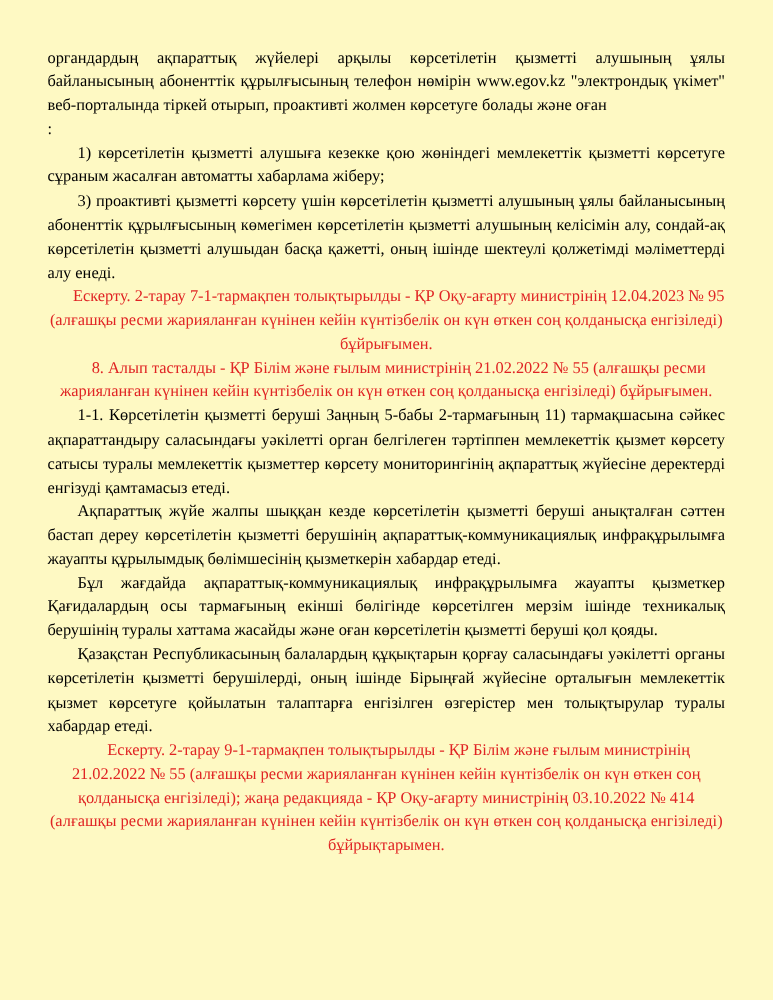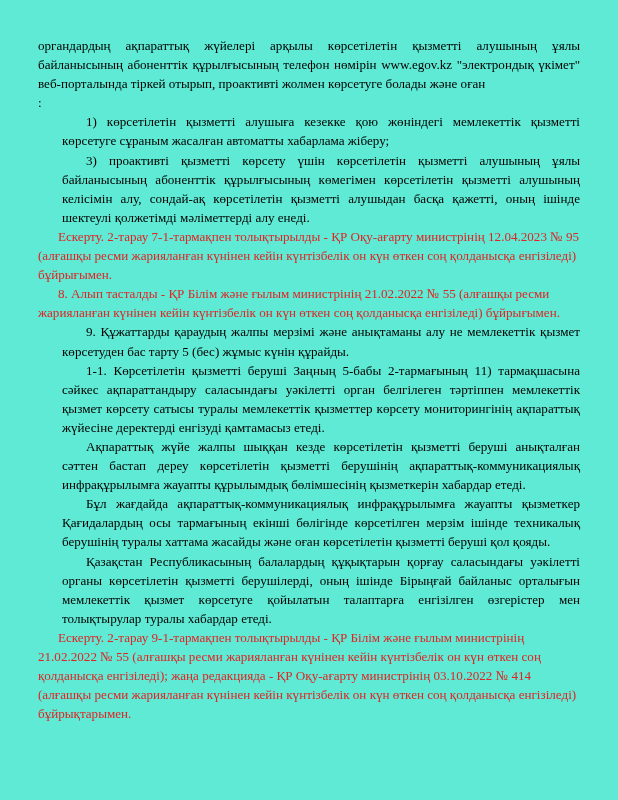--- a/index.html
+++ b/index.html
@@ -11,21 +11,21 @@
     width: 618px;
     height: 800px;
     overflow: hidden;
     font-family: "Liberation Serif", "DejaVu Serif", serif;
   }
 
   .page {
     position: relative;
     width: 618px;
     height: 800px;
-    background: #5eead4;
+    background: #fef9c3;
     box-sizing: border-box;
     padding: 36px 38px 0 38px;
   }
 
   .doc-body {
     width: 542px;
     font-size: 13.1px;
     line-height: 19.1px;
     color: #000000;
     text-align: justify;
@@ -37,31 +37,30 @@
     margin: 0;
     padding: 0;
     text-align: justify;
     text-justify: inter-word;
     white-space: pre-wrap;
   }
 
   
   .para.indent {
     text-indent: 24px;
-    margin-left: 24px;
   }
   .para.noindent {
     text-indent: 0;
   }
 
   
   .para.note {
     color: #e02424;
     text-indent: 20px;
-    text-align: left;
+    text-align: center;
   }
 
   
   .para::after {
     content: "";
     display: inline-block;
     width: 100%;
   }
   .para.noafter::after {
     content: none;
@@ -83,26 +82,25 @@
     <p class="para colon-line noafter">:</p>
 
     <p class="para indent noafter">1) көрсетілетін қызметті алушыға кезекке қою жөніндегі мемлекеттік қызметті көрсетуге сұраным жасалған автоматты хабарлама жіберу;</p>
 
     <p class="para indent noafter">3) проактивті қызметті көрсету үшін көрсетілетін қызметті алушының ұялы байланысының абоненттік құрылғысының көмегімен көрсетілетін қызметті алушының келісімін алу, сондай-ақ көрсетілетін қызметті алушыдан басқа қажетті, оның ішінде шектеулі қолжетімді мәліметтерді алу енеді.</p>
 
     <p class="para note noafter">Ескерту. 2-тарау 7-1-тармақпен толықтырылды - ҚР Оқу-ағарту министрінің 12.04.2023 № 95 (алғашқы ресми жарияланған күнінен кейін күнтізбелік он күн өткен соң қолданысқа енгізіледі) бұйрығымен.</p>
 
     <p class="para note noafter">8. Алып тасталды - ҚР Білім және ғылым министрінің 21.02.2022 № 55 (алғашқы ресми жарияланған күнінен кейін күнтізбелік он күн өткен соң қолданысқа енгізіледі) бұйрығымен.</p>
 
-    <p class="para indent noafter">9. Құжаттарды қараудың жалпы мерзімі және анықтаманы алу не мемлекеттік қызмет көрсетуден бас тарту 5 (бес) жұмыс күнін құрайды.</p>
 
     <p class="para indent noafter">1-1. Көрсетілетін қызметті беруші Заңның 5-бабы 2-тармағының 11) тармақшасына сәйкес ақпараттандыру саласындағы уәкілетті орган белгілеген тәртіппен мемлекеттік қызмет көрсету сатысы туралы мемлекеттік қызметтер көрсету мониторингінің ақпараттық жүйесіне деректерді енгізуді қамтамасыз етеді.</p>
 
     <p class="para indent noafter">Ақпараттық жүйе жалпы шыққан кезде көрсетілетін қызметті беруші анықталған сәттен бастап дереу көрсетілетін қызметті берушінің ақпараттық-коммуникациялық инфрақұрылымға жауапты құрылымдық бөлімшесінің қызметкерін хабардар етеді.</p>
 
     <p class="para indent noafter">Бұл жағдайда ақпараттық-коммуникациялық инфрақұрылымға жауапты қызметкер Қағидалардың осы тармағының екінші бөлігінде көрсетілген мерзім ішінде техникалық берушінің туралы хаттама жасайды және оған көрсетілетін қызметті беруші қол қояды.</p>
 
-    <p class="para indent noafter">Қазақстан Республикасының балалардың құқықтарын қорғау саласындағы уәкілетті органы көрсетілетін қызметті берушілерді, оның ішінде Бірыңғай байланыс орталығын мемлекеттік қызмет көрсетуге қойылатын талаптарға енгізілген өзгерістер мен толықтырулар туралы хабардар етеді.</p>
+    <p class="para indent noafter">Қазақстан Республикасының балалардың құқықтарын қорғау саласындағы уәкілетті органы көрсетілетін қызметті берушілерді, оның ішінде Бірыңғай жүйесіне орталығын мемлекеттік қызмет көрсетуге қойылатын талаптарға енгізілген өзгерістер мен толықтырулар туралы хабардар етеді.</p>
 
     <p class="para note noafter">Ескерту. 2-тарау 9-1-тармақпен толықтырылды - ҚР Білім және ғылым министрінің 21.02.2022 № 55 (алғашқы ресми жарияланған күнінен кейін күнтізбелік он күн өткен соң қолданысқа енгізіледі); жаңа редакцияда - ҚР Оқу-ағарту министрінің 03.10.2022 № 414 (алғашқы ресми жарияланған күнінен кейін күнтізбелік он күн өткен соң қолданысқа енгізіледі) бұйрықтарымен.</p>
 
   </div>
 </div>
 
 </body></html>

